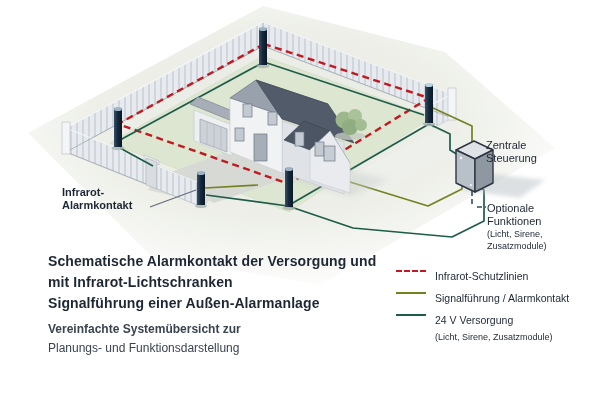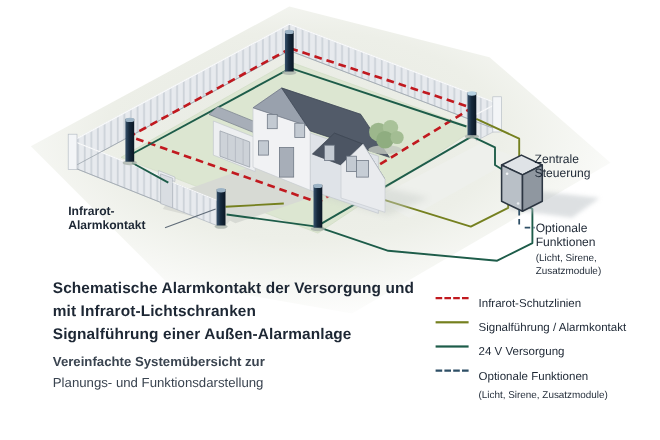--- a/index.html
+++ b/index.html
@@ -216,20 +216,16 @@
       <span class="legend-label">Infrarot-Schutzlinien</span>
     </div>
     <div class="legend-row">
       <span class="swatch solid" style="border-top-color: rgb(117, 128, 31);"></span>
       <span class="legend-label">Signalführung / Alarmkontakt</span>
     </div>
     <div class="legend-row">
       <span class="swatch solid" style="border-top-color: rgb(29, 92, 73);"></span>
       <span class="legend-label">24 V Versorgung</span>
     </div>
-    <div class="legend-row">
-      <span class="swatch dashed" style="border-top-color: rgb(46, 79, 102);"></span>
-      <span class="legend-label">Optionale Funktionen</span>
-    </div>
     <div class="legend-sub">(Licht, Sirene, Zusatzmodule)</div>
   </div>
 
 </div>
 
 </body></html>

